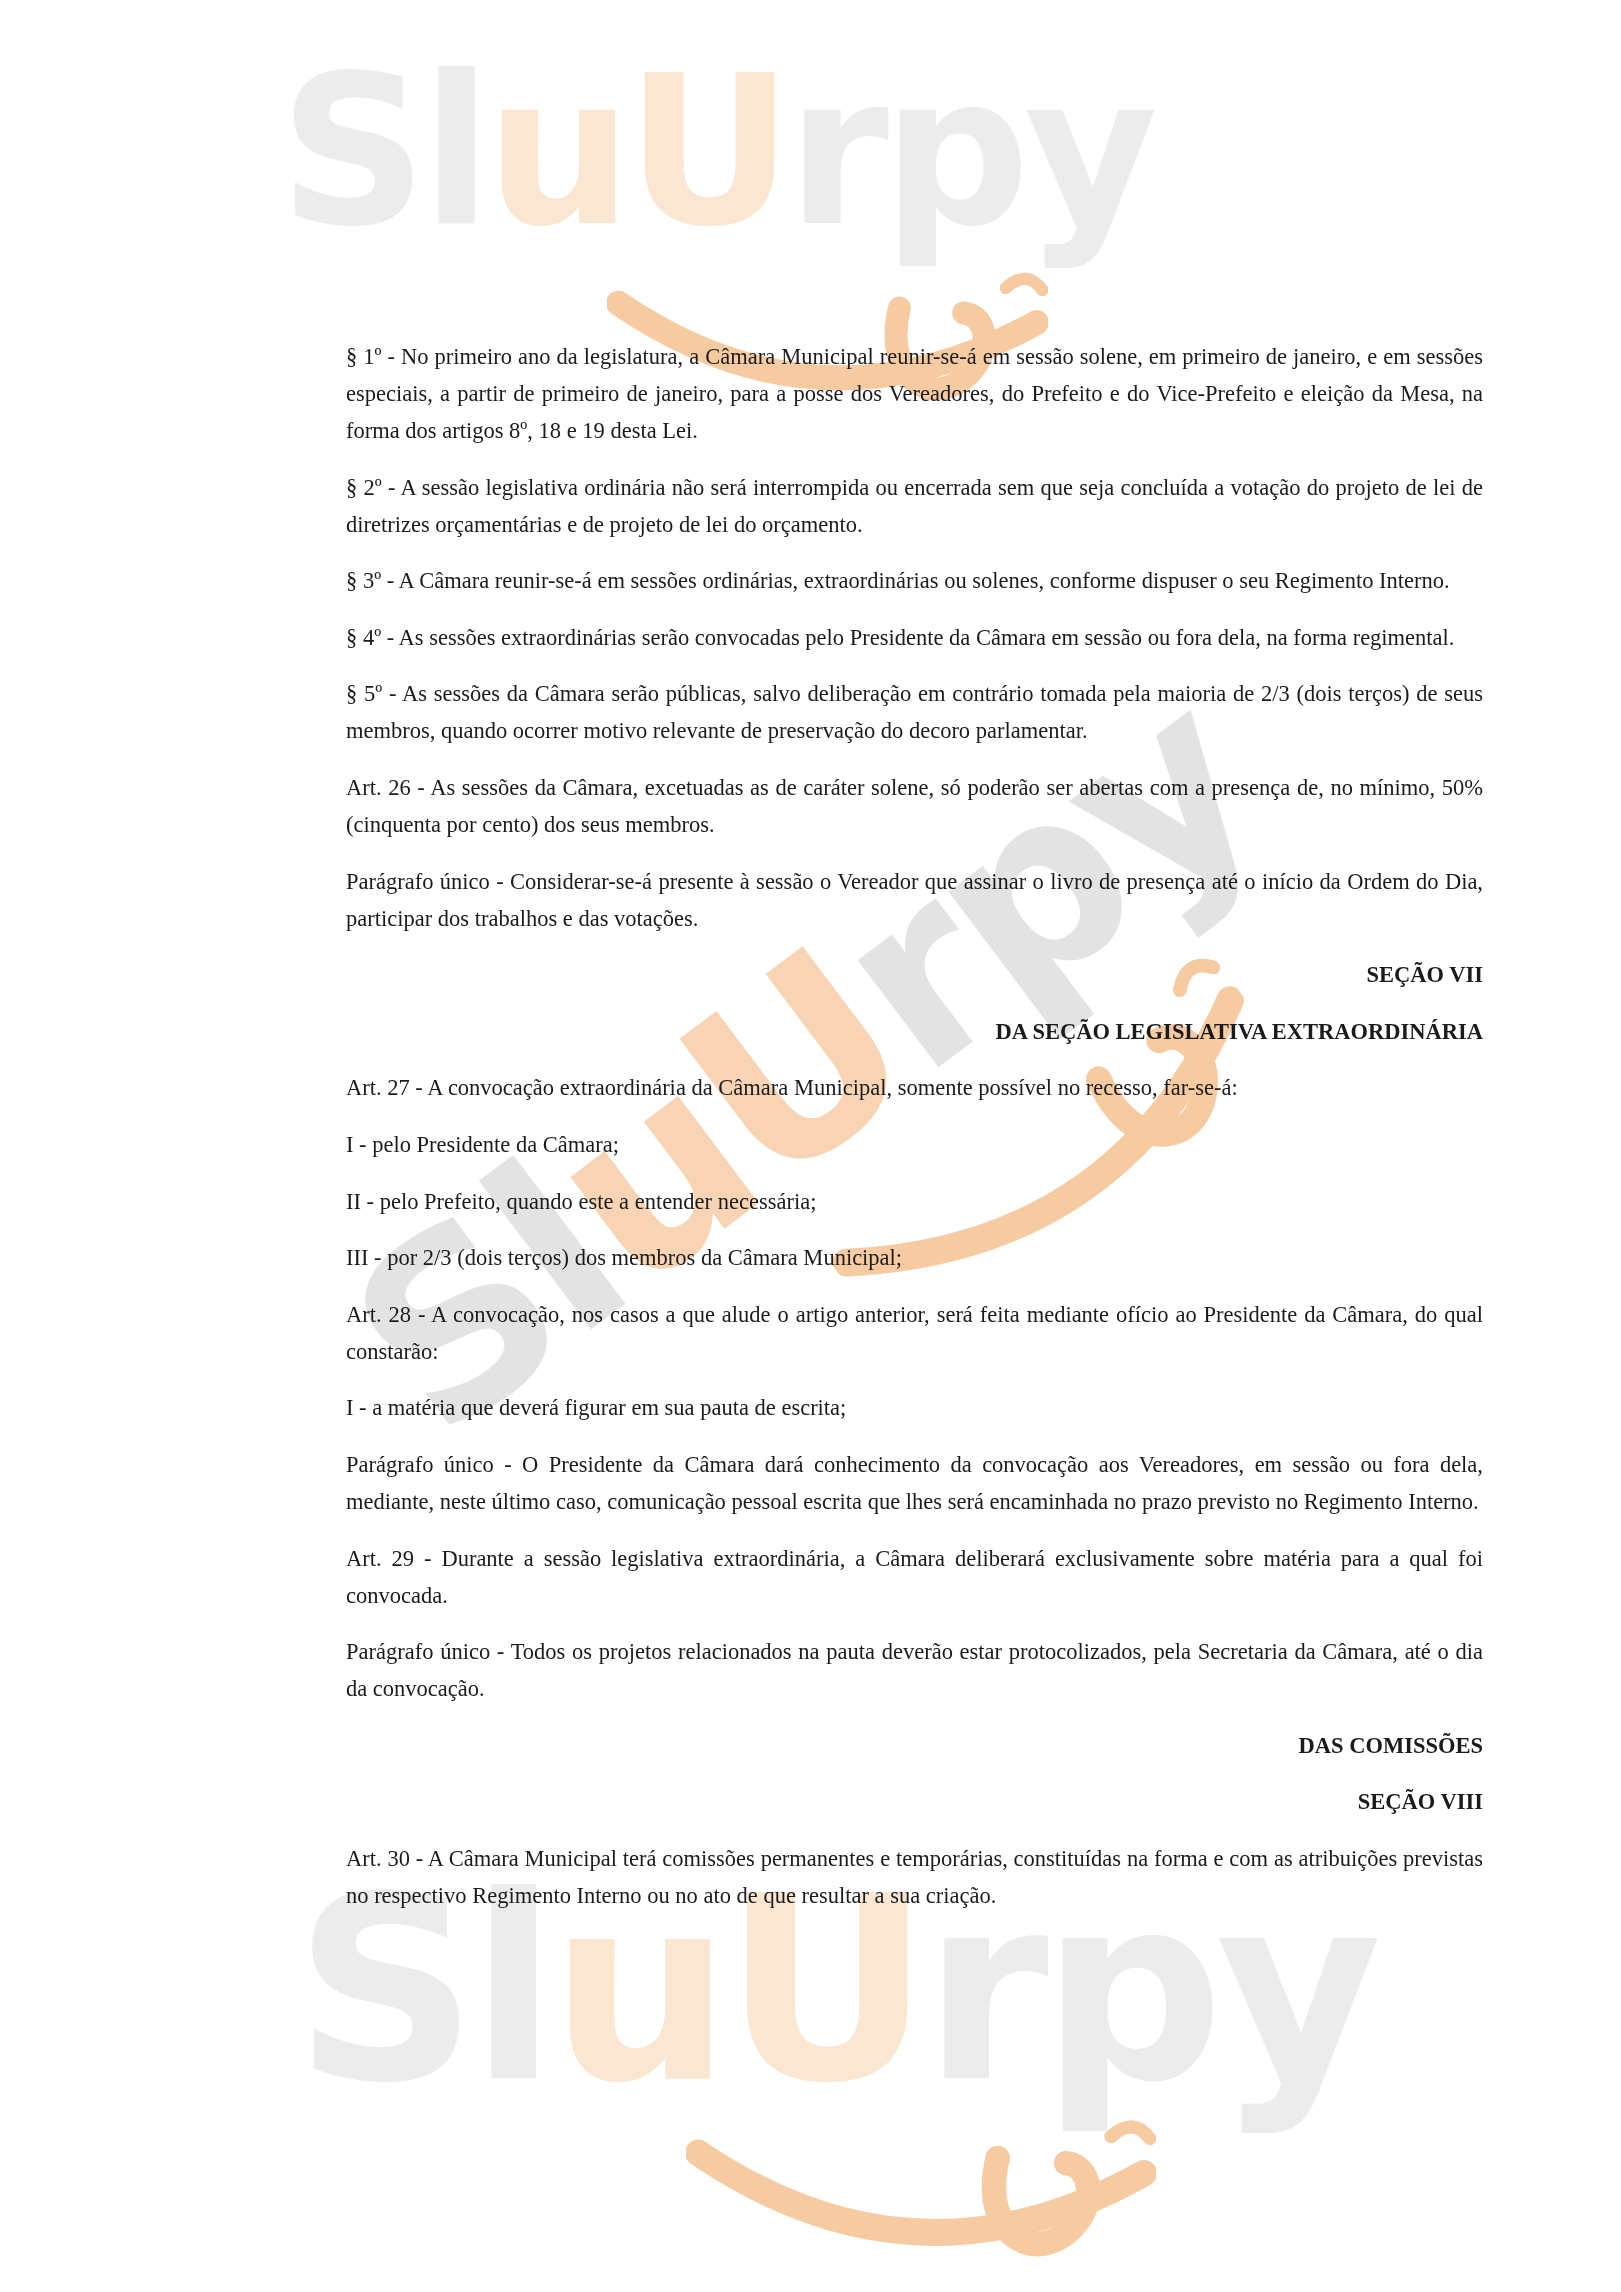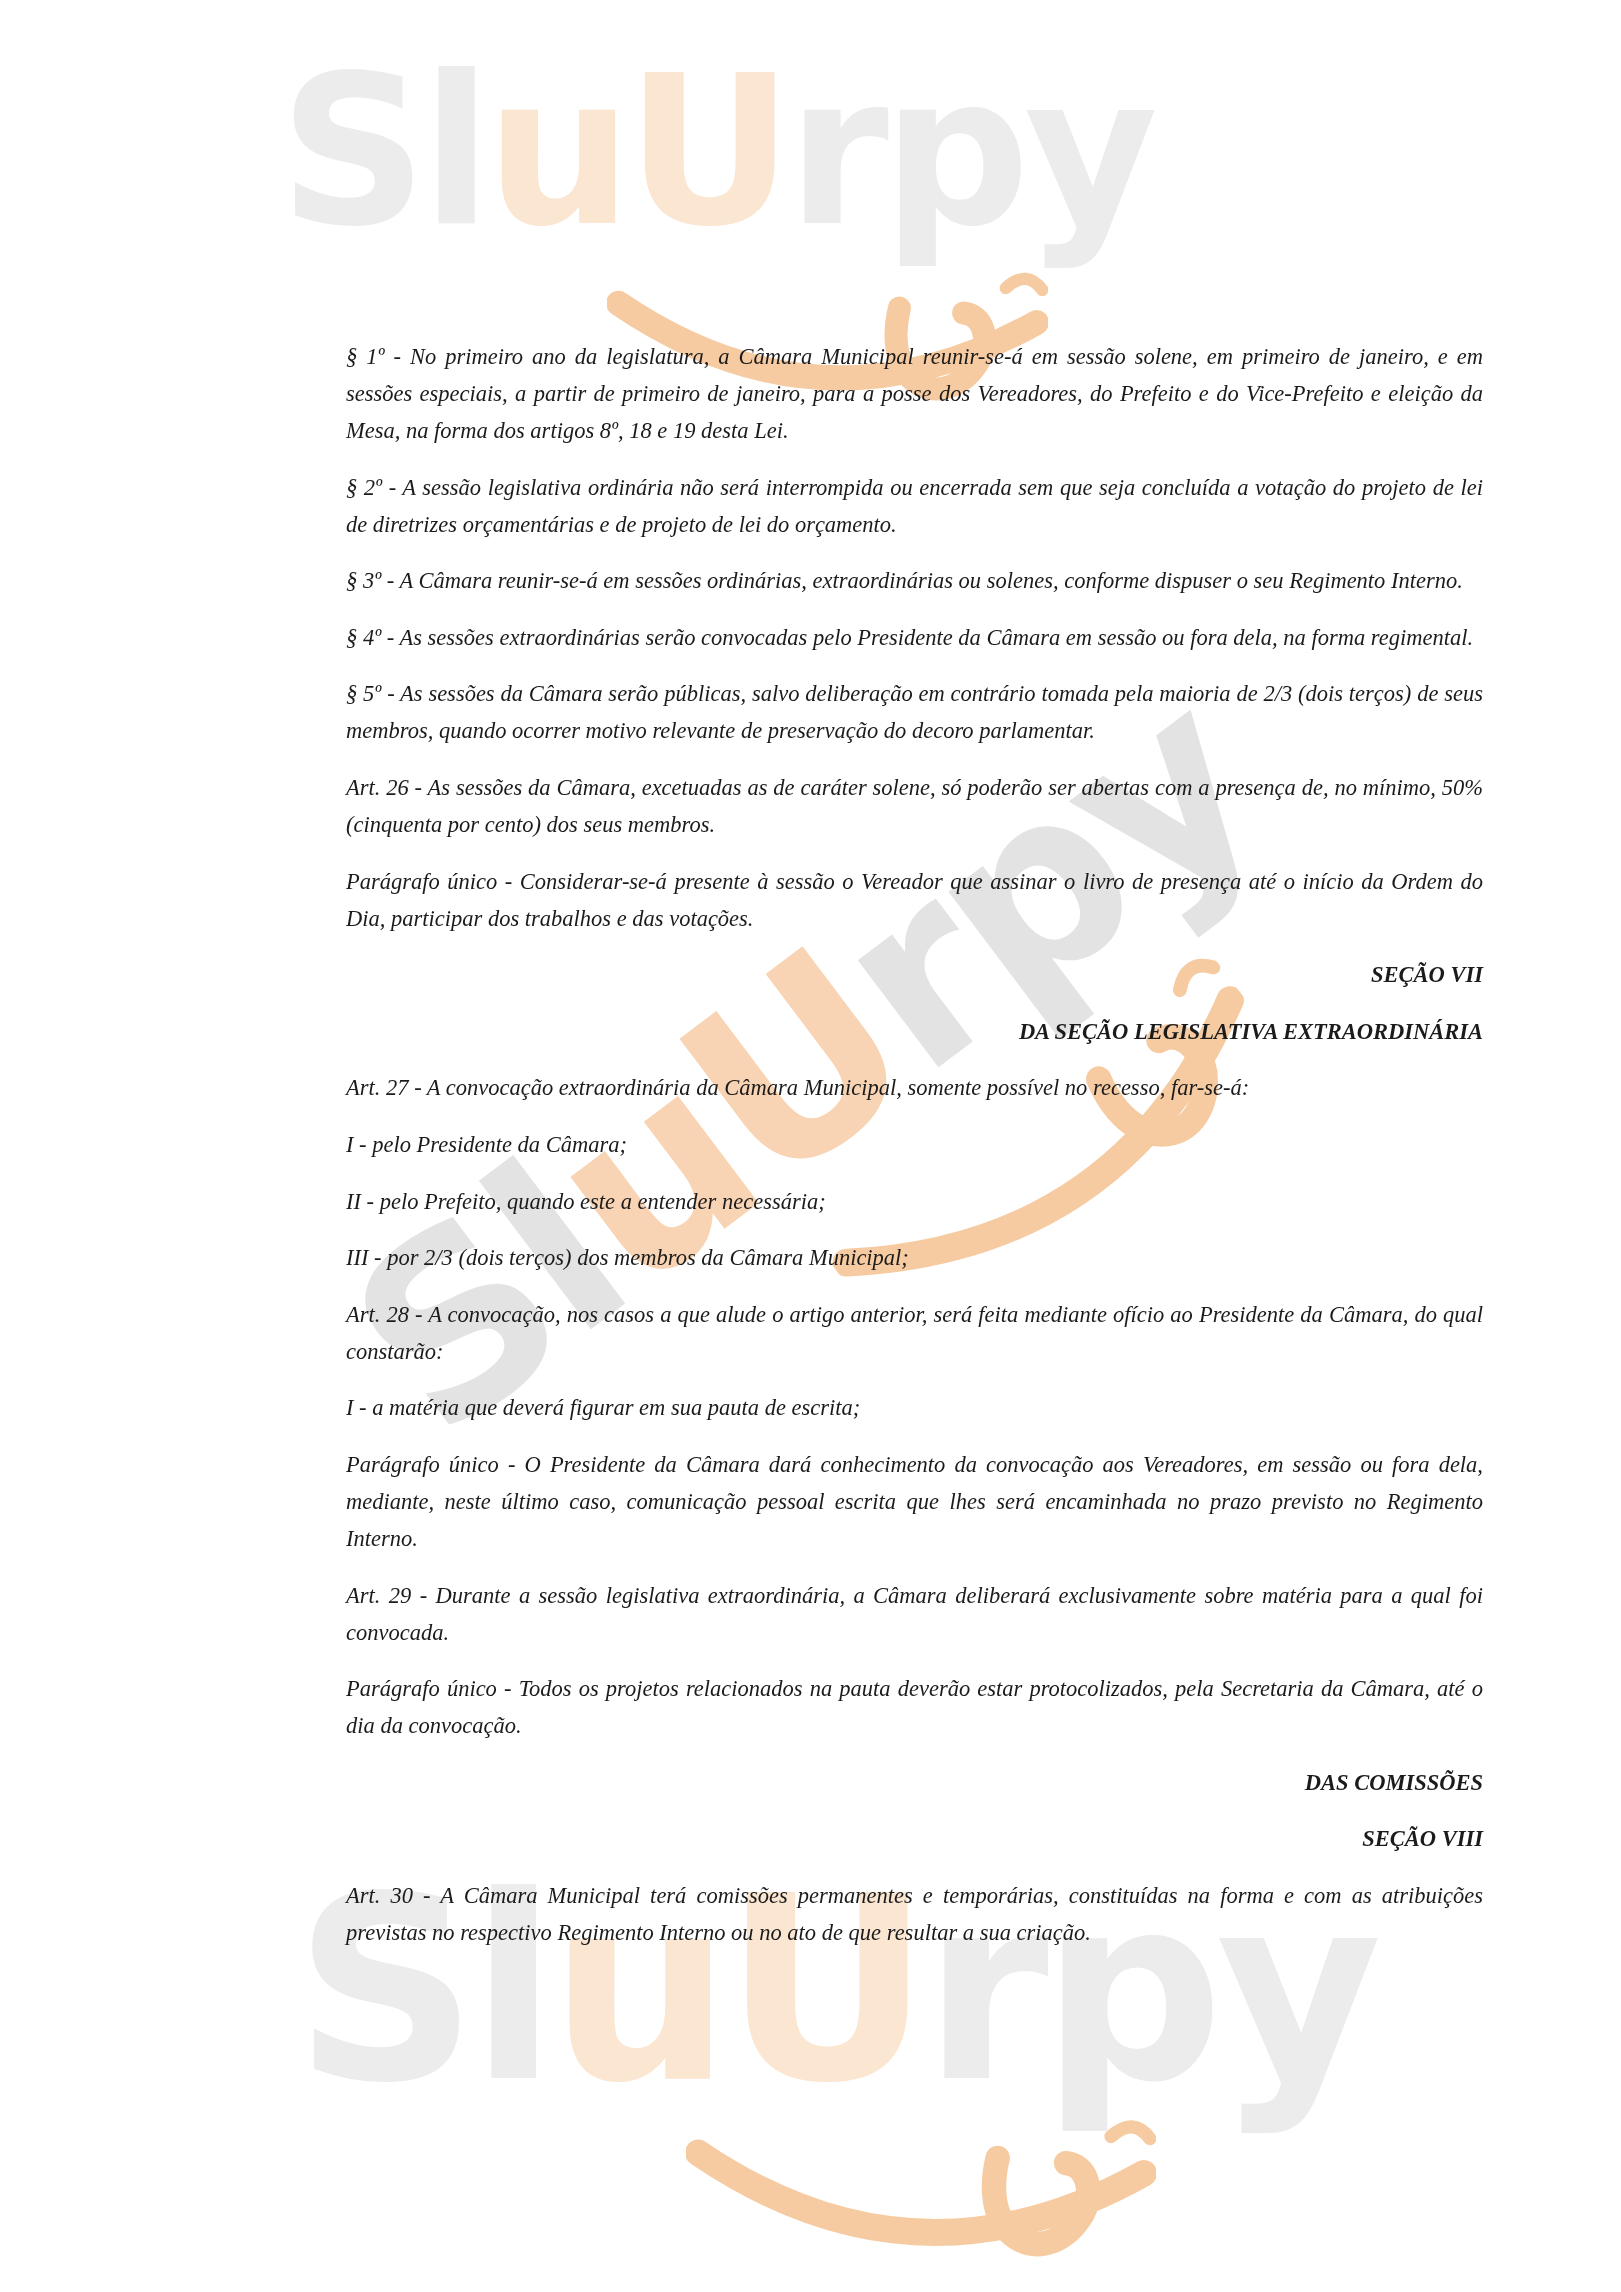--- a/index.html
+++ b/index.html
@@ -59,21 +59,21 @@
     position: absolute;
     z-index: 1;
     left: 346px;
     top: 338px;
     width: 1137px;
     color: #1b1b1b;
     font-size: 22.5px;
     line-height: 37px;
     text-align: justify;
   }
-  .doc p { margin: 0 0 19.6px 0; font-style: italic; }
+  .doc p { margin: 0 0 19.6px 0; }
   .doc p.heading {
     text-align: right;
     font-weight: 700;
   }
 </style>
 </head>
 <body>
 
 <div class="page">
 

